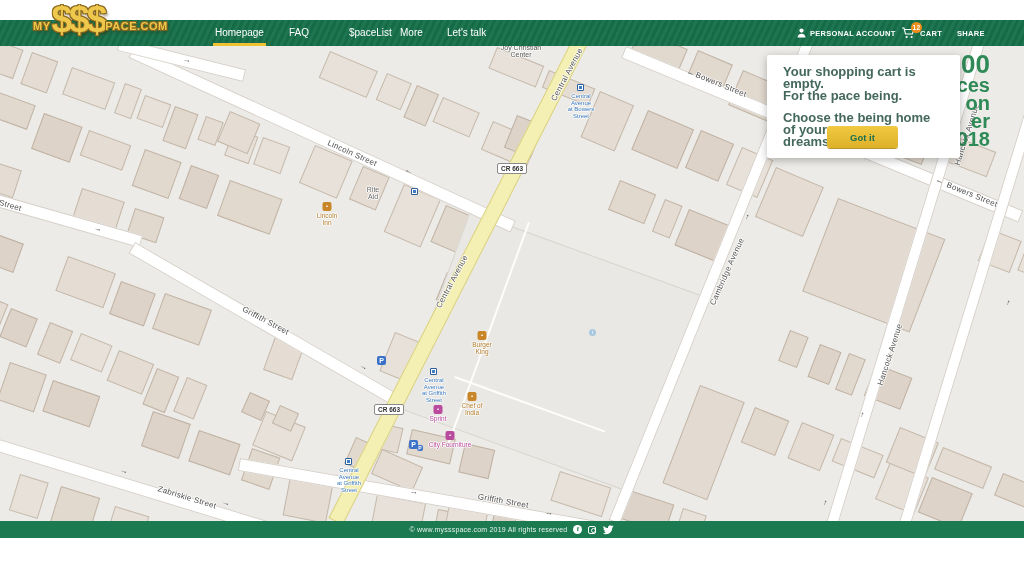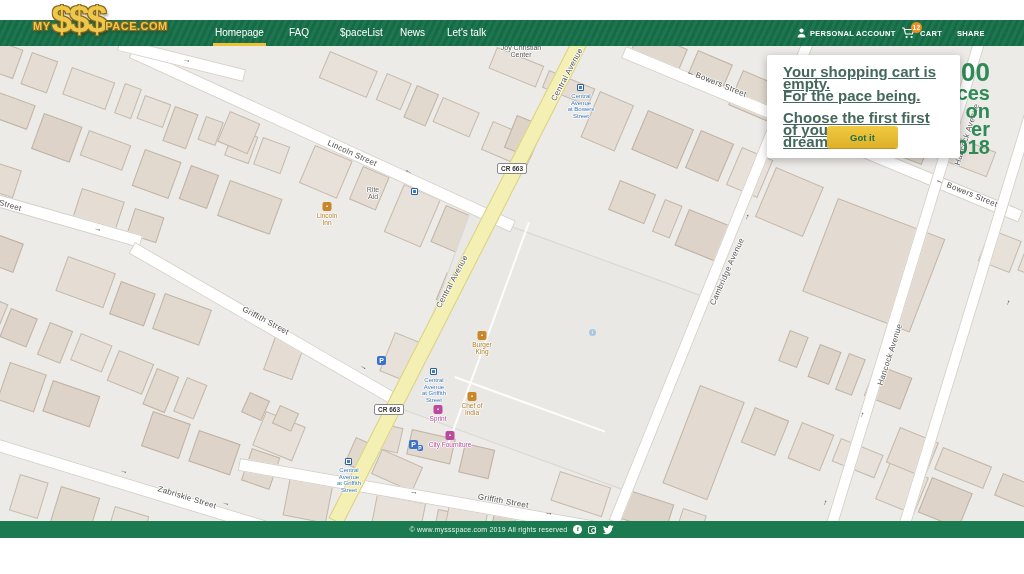--- a/index.html
+++ b/index.html
@@ -56,28 +56,28 @@
     color:#fff; font-size:6px; line-height:9px; text-align:center; font-weight:bold; }
   .transit-ic { position:absolute; width:7px; height:7px; background:#3f7ec4; border:1px solid #2c5f9e;
     box-shadow:inset 0 0 0 1px #fff; border-radius:1px; z-index:5; }
   .transit-label { position:absolute; transform:translateX(-50%); text-align:center; color:#3b79bd;
     font-size:6px; line-height:6.5px; z-index:5; white-space:pre-line;
     text-shadow:1px 0 0 #fff,-1px 0 0 #fff,0 1px 0 #fff,0 -1px 0 #fff; }
   .park { position:absolute; width:9px; height:9px; background:#3b72c8; border-radius:2px; color:#fff;
     font-size:7px; font-weight:bold; text-align:center; line-height:9px; z-index:5; }
 
   
-  #promo { position:absolute; right:34px; top:6px; text-align:right; color:#2e8a57; font-weight:bold; z-index:6;margin-top:8px; }
+  #promo { position:absolute; right:34px; top:6px; text-align:right; color:#2e8a57; font-weight:bold; z-index:6; }
   #promo div { font-size:20px; line-height:18px; }
   #promo div:first-child { font-size:26px; line-height:24px; }
 
   
   #popup { position:absolute; left:767px; top:9px; width:193px; height:103px; background:#fff; border-radius:2px;
     box-shadow:0 2px 8px rgba(0,0,0,.28); z-index:10; padding:11px 16px; }
-  #popup p { font-size:15px; line-height:12px; color:#44685c; font-weight:bold;text-decoration:underline; }
+  #popup p { font-size:13px; line-height:12px; color:#44685c; font-weight:bold; }
   #popup .gap { height:10px; }
   #gotit { position:absolute; left:60px; top:71px; width:71px; height:22px; border:none; cursor:pointer;
     background:linear-gradient(#f0ca42,#ddb129); border-radius:3px; color:#1e6f4e; font-size:9.5px; font-weight:bold;
     font-family:"Liberation Sans",sans-serif; box-shadow:0 1px 0 #b8952a; }
 
   
   #footer { position:absolute; left:0; top:521px; width:1024px; height:17px; background:#1b7a50; z-index:20;
     display:flex; align-items:center; justify-content:center; gap:6px; }
   #footer-text { color:#e9f3ee; font-size:7px; letter-spacing:.2px; }
   .f-ic { display:inline-flex; align-items:center; justify-content:center; cursor:pointer; }
@@ -89,22 +89,22 @@
 </style>
 </head>
 <body>
 
 <div id="page">
 
 
   <div id="nav">
     <div class="nav-item active" style="left:215px">Homepage</div>
     <div class="nav-item" style="left:289px">FAQ</div>
-    <div class="nav-item" style="left:340px">$paceList</div>
-    <div class="nav-item" style="left:400px">News</div>
+    <div class="nav-item" style="left:349px">$paceList</div>
+    <div class="nav-item" style="left:400px">More</div>
     <div class="nav-item" style="left:447px">Let's talk</div>
 
 
     <div class="nav-right" style="left:797px">
       <span style="display:inline-flex">
         <svg width="9" height="10">
             <circle cx="4.5" cy="2.6" r="2.1" fill="#fff"></circle>
             <path d="M0.5 9.5c0-2.4 1.8-3.8 4-3.8s4 1.4 4 3.8z" fill="#fff"></path>
           </svg>
       </span>
@@ -140,21 +140,21 @@
       <div>ces</div>
       <div>on</div>
       <div>er</div>
       <div>018</div>
     </div>
 
     <div id="popup">
       <p>Your shopping cart is empty.</p>
       <p>For the pace being.</p>
       <div class="gap"></div>
-      <p>Choose the first first of your</p>
+      <p>Choose the being home of your</p>
       <p>dreams!</p>
       <button id="gotit">Got it</button>
     </div>
   <div class="bld" style="left: -15px; top: -9.9816px; width: 40.8419px; height: 31.1726px; transform: rotate(20deg); background: rgb(229, 221, 212);"></div>
       <div class="bld" style="left: 32.136px; top: 5.98999px; width: 28.3827px; height: 33.9959px; transform: rotate(20deg); background: rgb(229, 221, 212);"></div>
       <div class="bld" style="left: 71.5724px; top: 20.5142px; width: 46.338px; height: 28.912px; transform: rotate(20deg); background: rgb(232, 225, 217);"></div>
       <div class="bld" style="left: 124.821px; top: 37.1978px; width: 18.146px; height: 31.5325px; transform: rotate(20deg); background: rgb(232, 225, 217);"></div>
       <div class="bld" style="left: 145.047px; top: 48.9536px; width: 28.1443px; height: 24.9885px; transform: rotate(20deg); background: rgb(232, 225, 217);"></div>
       <div class="bld" style="left: 174.619px; top: 59.8698px; width: 24.5742px; height: 37.483px; transform: rotate(20deg); background: rgb(225, 216, 206);"></div>
       <div class="bld" style="left: 205.603px; top: 69.8734px; width: 19.4227px; height: 24.8223px; transform: rotate(20deg); background: rgb(229, 221, 212);"></div>

